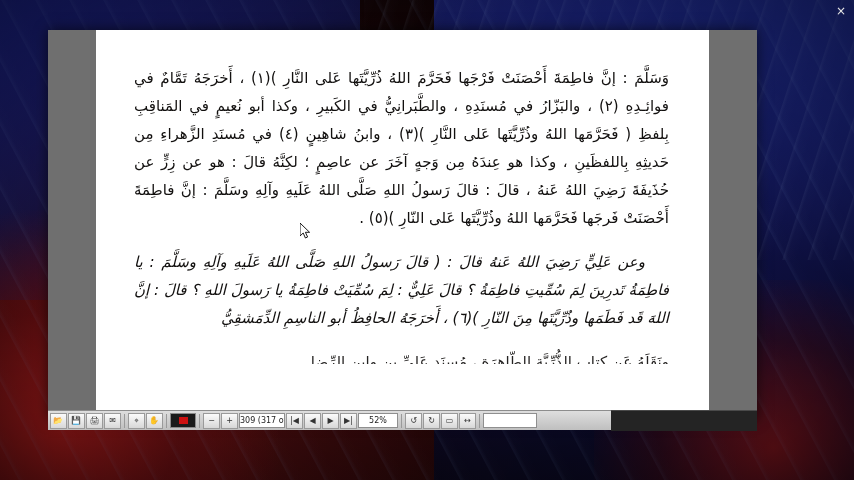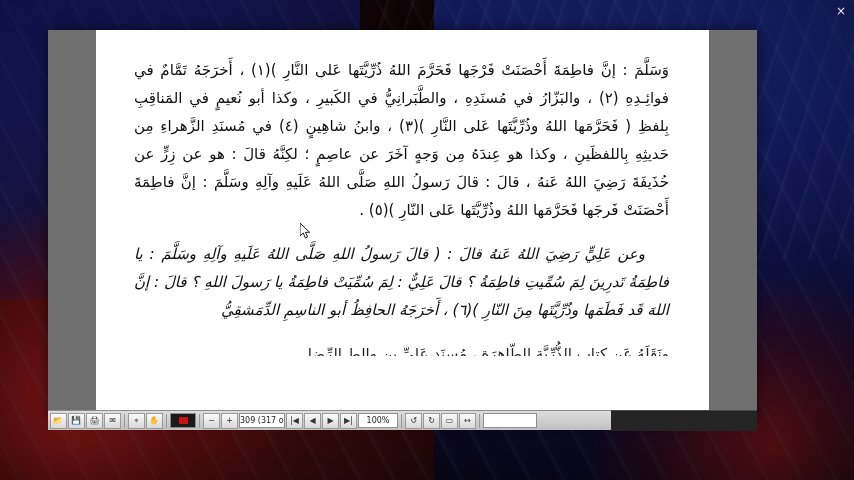--- a/index.html
+++ b/index.html
@@ -110,21 +110,21 @@
   #page-text {
     direction: rtl;
     text-align: justify;
     padding: 26px 40px 0 38px;
     color: #12100f;
     font-family: "DejaVu Sans", sans-serif;
     font-size: 15px;
     line-height: 28px;
   }
   #page-text p {
-    margin: 0 0 16px 0;
+    margin: 8px 0 16px 0;
   }
   #page-text p.indent {
     text-indent: 24px;
     font-style: italic;
   }
   #page-text .clipped {
     position: relative;
     max-height: 16px;
     overflow: hidden;
     opacity: 0.92;
@@ -246,21 +246,21 @@
   <div class="streaks"></div>
   <div class="streaks2"></div>
   <div class="vignette"></div>
 
   <div id="reader">
 
     <div id="page-sheet">
       <div id="page-text">
         <p>وَسَلَّمَ : إنَّ فاطِمَةَ أَحْصَنَتْ فَرْجَها فَحَرَّمَ اللهُ ذُرِّيَّتَها عَلى النَّارِ )(١) ، أَخرَجَهُ تَمَّامٌ في فوائِـدِهِ (٢) ، والبَزّارُ في مُسنَدِهِ ، والطَّبَرانِيُّ في الكَبيرِ ، وكذا أبو نُعيمٍ في المَناقِبِ بِلفظِ ( فَحَرَّمَها اللهُ وذُرِّيَّتَها عَلى النَّارِ )(٣) ، وابنُ شاهِينٍ (٤) في مُسنَدِ الزَّهراءِ مِن حَديثِهِ بِاللفظَينِ ، وكذا هو عِندَهُ مِن وَجهٍ آخَرَ عن عاصِمٍ ؛ لكِنَّهُ قالَ : هو عن زِرٍّ عن حُذَيفَةَ رَضِيَ اللهُ عَنهُ ، قالَ : قالَ رَسولُ اللهِ صَلَّى اللهُ عَلَيهِ وآلِهِ وسَلَّمَ : إنَّ فاطِمَةَ أَحْصَنَتْ فَرجَها فَحَرَّمَها اللهُ وذُرِّيَّتَها عَلى النّارِ )(٥) .</p>
         <p class="indent">وعن عَلِيٍّ رَضِيَ اللهُ عَنهُ قالَ : ( قالَ رَسولُ اللهِ صَلَّى اللهُ عَلَيهِ وآلِهِ وسَلَّمَ : يا فاطِمَةُ تَدرِينَ لِمَ سُمِّيتِ فاطِمَةُ ؟ قالَ عَلِيٌّ : لِمَ سُمِّيَتْ فاطِمَةُ يا رَسولَ اللهِ ؟ قالَ : إنَّ اللهَ قَد فَطَمَها وذُرِّيَّتَها مِنَ النّارِ )(٦) ، أَخرَجَهُ الحافِظُ أبو الناسِمِ الدِّمَشقِيُّ</p>
-        <p class="clipped">ونَقَلَهُ عَن كِتابِ الذُّرِّيَّةِ الطّاهِرَةِ ، مُسنَدِ عَلِيِّ بنِ والط الرِّضا</p>
+        <p class="clipped">ونَقَلَهُ عَن كِتابِ الذُّرِّيَّةِ الطّاهِرَةِ ، مُسنَدِ عَلِيِّ بنِ وابن الرِّضا</p>
       </div>
     </div>
 
   </div>
 
   <div id="close-btn">×</div>
 
   <div id="toolbar">
     <div class="tb-btn">📂</div>
     <div class="tb-btn">💾</div>
@@ -274,21 +274,21 @@
         <i></i>
       </div>
     <div class="tb-sep"></div>
     <div class="tb-btn">−</div>
     <div class="tb-btn">+</div>
     <div class="tb-field" id="page-field">309 (317 of 650)</div>
     <div class="tb-btn">|◀</div>
     <div class="tb-btn">◀</div>
     <div class="tb-btn">▶</div>
     <div class="tb-btn">▶|</div>
-    <div class="tb-field" id="zoom-field">100%</div>
+    <div class="tb-field" id="zoom-field">52%</div>
     <div class="tb-sep"></div>
     <div class="tb-btn">↺</div>
     <div class="tb-btn">↻</div>
     <div class="tb-btn">▭</div>
     <div class="tb-btn">↔</div>
     <div class="tb-sep"></div>
     <div class="tb-field" id="find-field" title="Find"></div>
     <div class="tb-spacer"></div>
   </div>
   <div id="toolbar-tail"></div>

